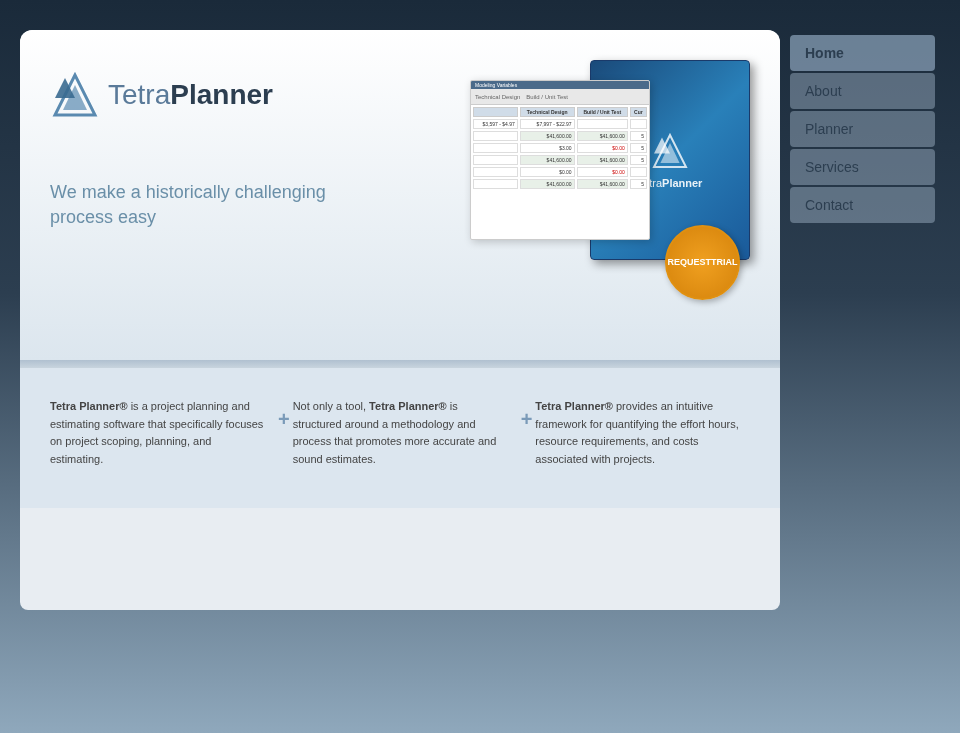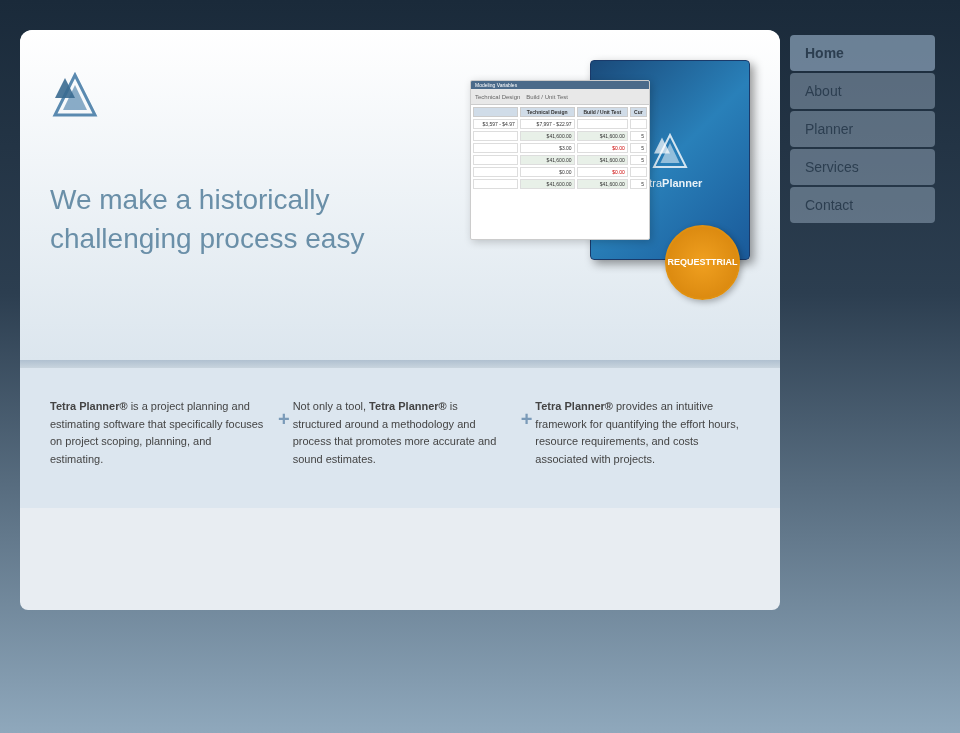--- a/index.html
+++ b/index.html
@@ -53,21 +53,21 @@
       margin-bottom: 40px;
     }
 
     .logo-icon {
       width: 50px;
       height: 50px;
       margin-right: 8px;
     }
 
     .hero-tagline {
-      font-size: 28px;
+      font-size: 18px;
       color: #6a8fa8;
       font-weight: normal;
       line-height: 1.4;
       max-width: 320px;
       padding-top: 20px;
     }
 
     .hero-right {
       width: 280px;
       position: relative;
@@ -253,20 +253,23 @@
 
     <div class="hero">
       <div class="hero-left">
 
         <div class="logo-area">
           <svg class="logo-icon" viewBox="0 0 50 50" xmlns="http://www.w3.org/2000/svg">
             <polygon points="25,5 5,45 45,45" fill="none" stroke="#5a8ab0" stroke-width="3"></polygon>
             <polygon points="25,15 13,40 37,40" fill="#5a8ab0" opacity="0.7"></polygon>
             <polygon points="15,8 5,28 25,28" fill="#3a6a90" opacity="0.9"></polygon>
           </svg>
+          <div>
+            <span style="font-size:28px; font-weight:normal; color:#5a7a99;">Tetra</span><span style="font-size:28px; font-weight:bold; color:#2c3e50;">Planner</span>
+          </div>
         </div>
 
         <div class="hero-tagline">We make a historically challenging process easy</div>
       </div>
 
       <div class="hero-right">
 
         <div class="screenshot-back product-screenshot">
           <svg width="40" height="40" viewBox="0 0 50 50" xmlns="http://www.w3.org/2000/svg" style="margin-bottom:6px;">
             <polygon points="25,5 5,45 45,45" fill="none" stroke="rgba(255,255,255,0.8)" stroke-width="2.5"></polygon>

